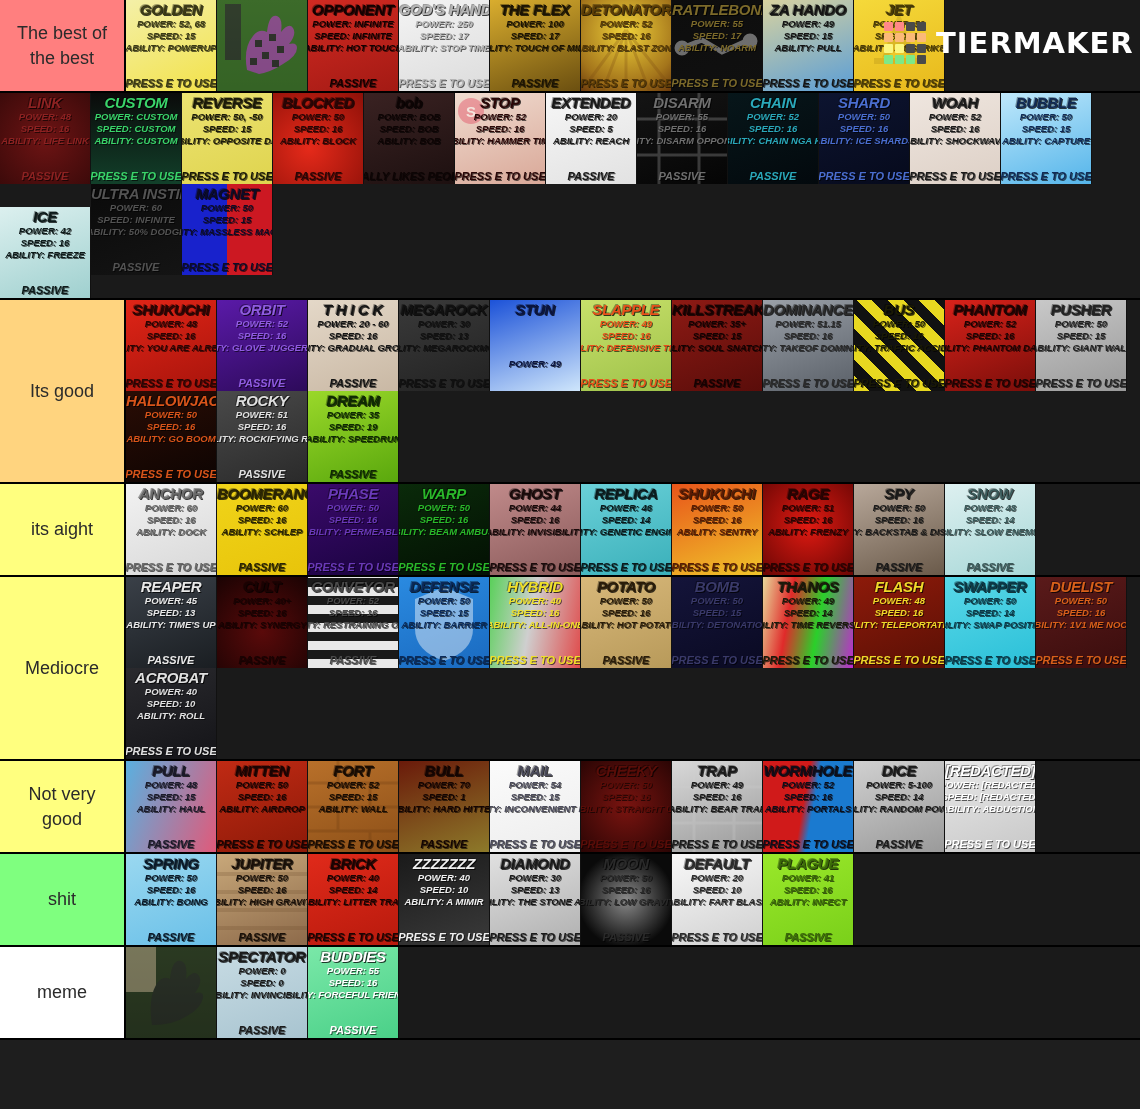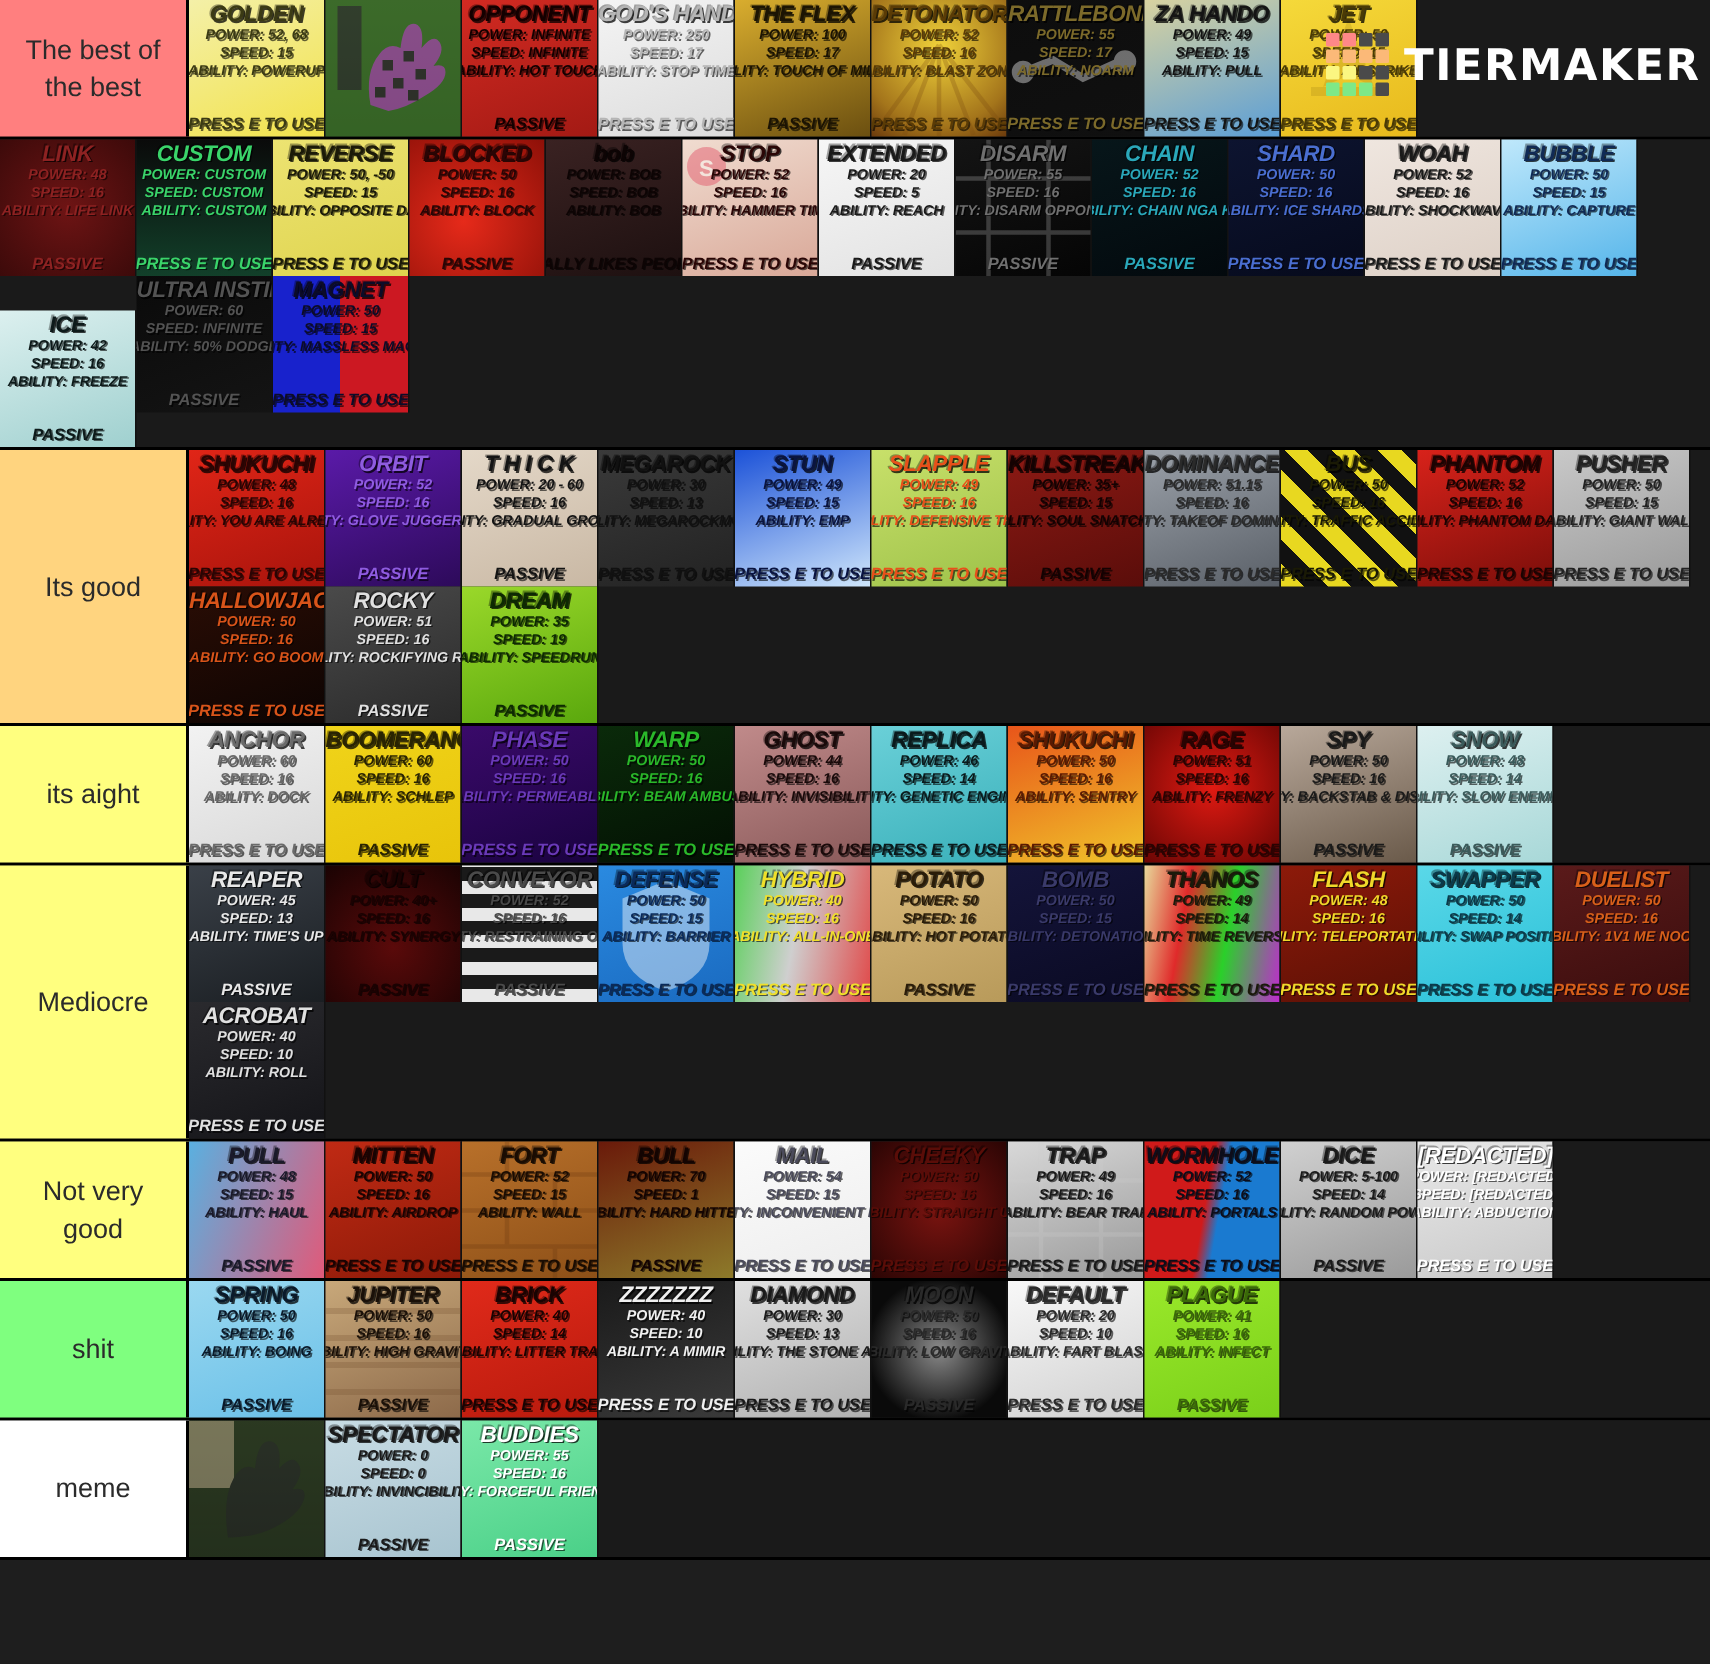--- a/index.html
+++ b/index.html
@@ -400,21 +400,21 @@
             <div class="card-stat">ABILITY: GRADUAL GROWTH</div>
             <div class="card-use">PASSIVE</div>
           </div>
           <div class="card" style="background: linear-gradient(160deg, rgb(58, 58, 58), rgb(34, 34, 34)); color: rgb(17, 17, 17);">
             <div class="card-name">MEGAROCK</div>
             <div class="card-stat">POWER: 30</div>
             <div class="card-stat">SPEED: 13</div>
             <div class="card-stat">ABILITY: MEGAROCKMOVE</div>
             <div class="card-use">PRESS E TO USE</div>
           </div>
-          <div class="card" style="background: linear-gradient(160deg, rgb(28, 82, 216), rgb(207, 230, 251)); color: rgb(10, 20, 64);">
+          <div class="card" style="background: linear-gradient(160deg, rgb(28, 82, 216), rgb(207, 230, 251)); color: rgb(10, 20, 64); gap: 40px;">
             <div class="card-name">STUN</div>
             <div class="card-stat">POWER: 49</div>
             <div class="card-stat">SPEED: 15</div>
             <div class="card-stat">ABILITY: EMP</div>
             <div class="card-use">PRESS E TO USE</div>
           </div>
           <div class="card" style="background: linear-gradient(160deg, rgb(200, 224, 106), rgb(158, 194, 74)); color: rgb(232, 80, 26);">
             <div class="card-name">SLAPPLE</div>
             <div class="card-stat">POWER: 49</div>
             <div class="card-stat">SPEED: 16</div>

